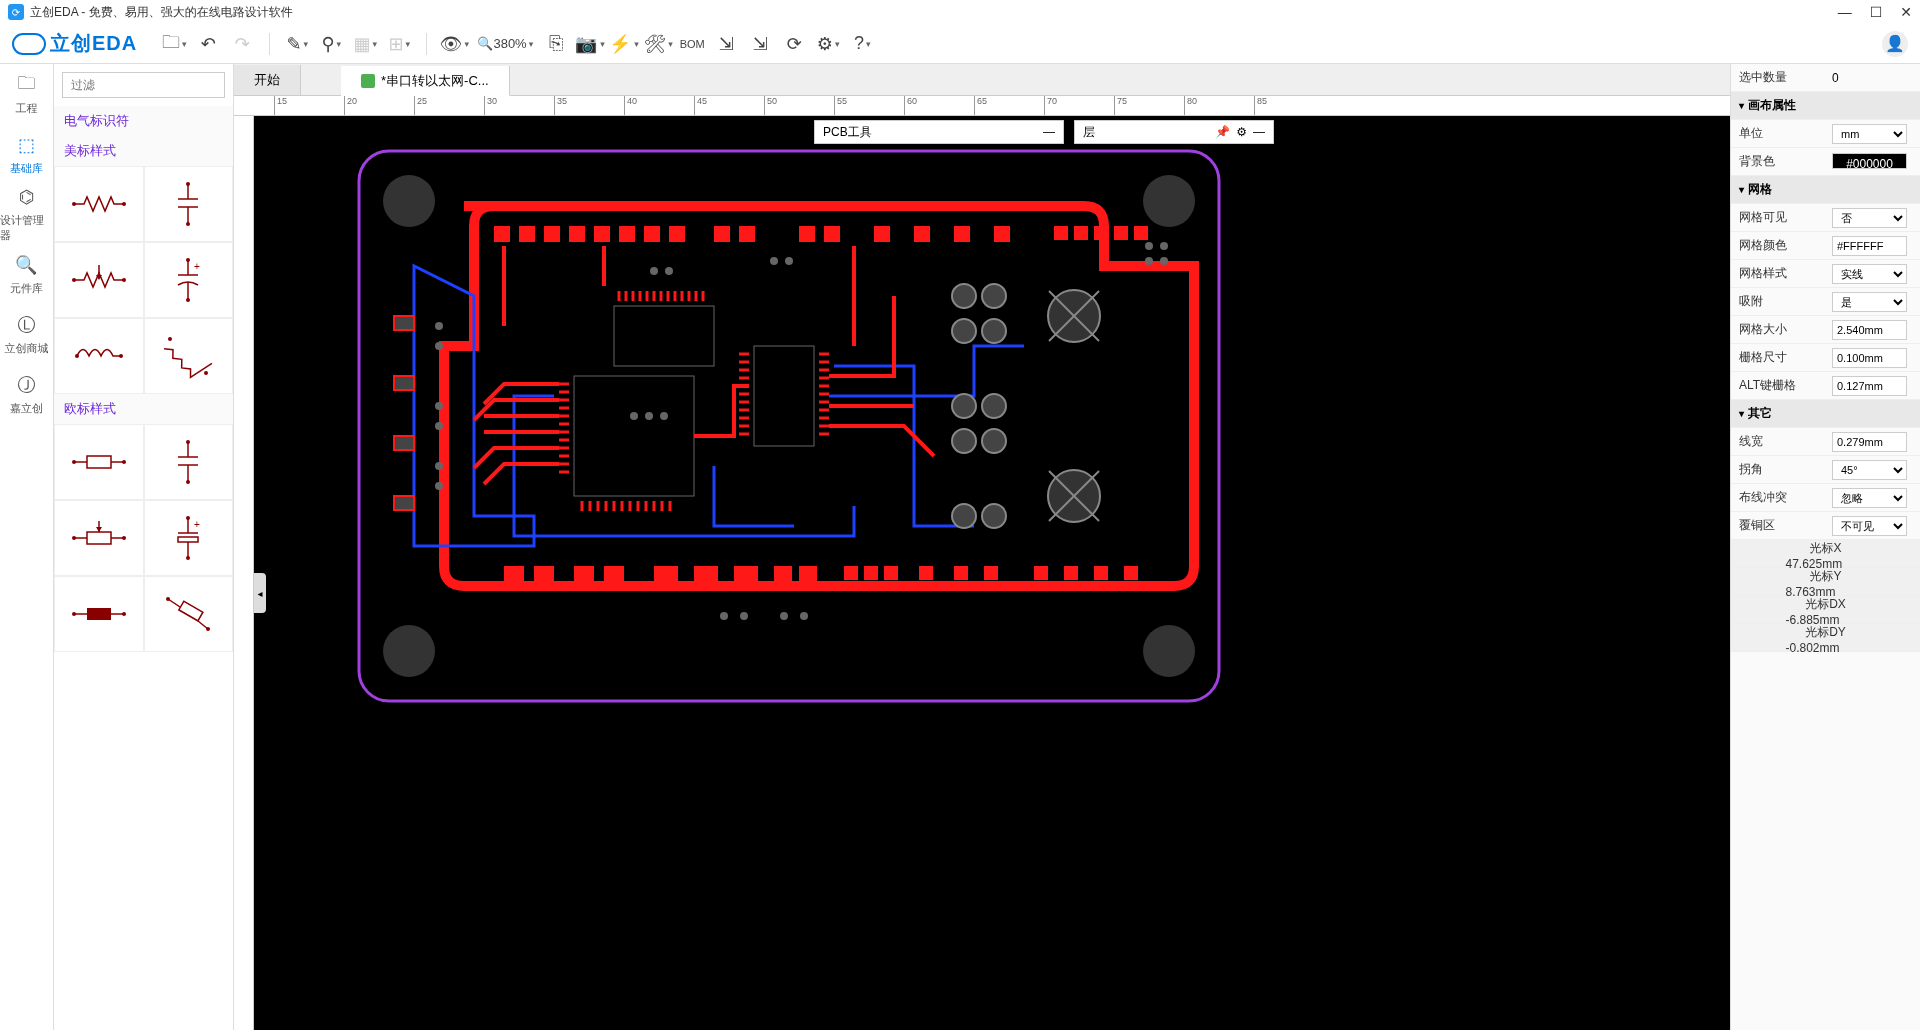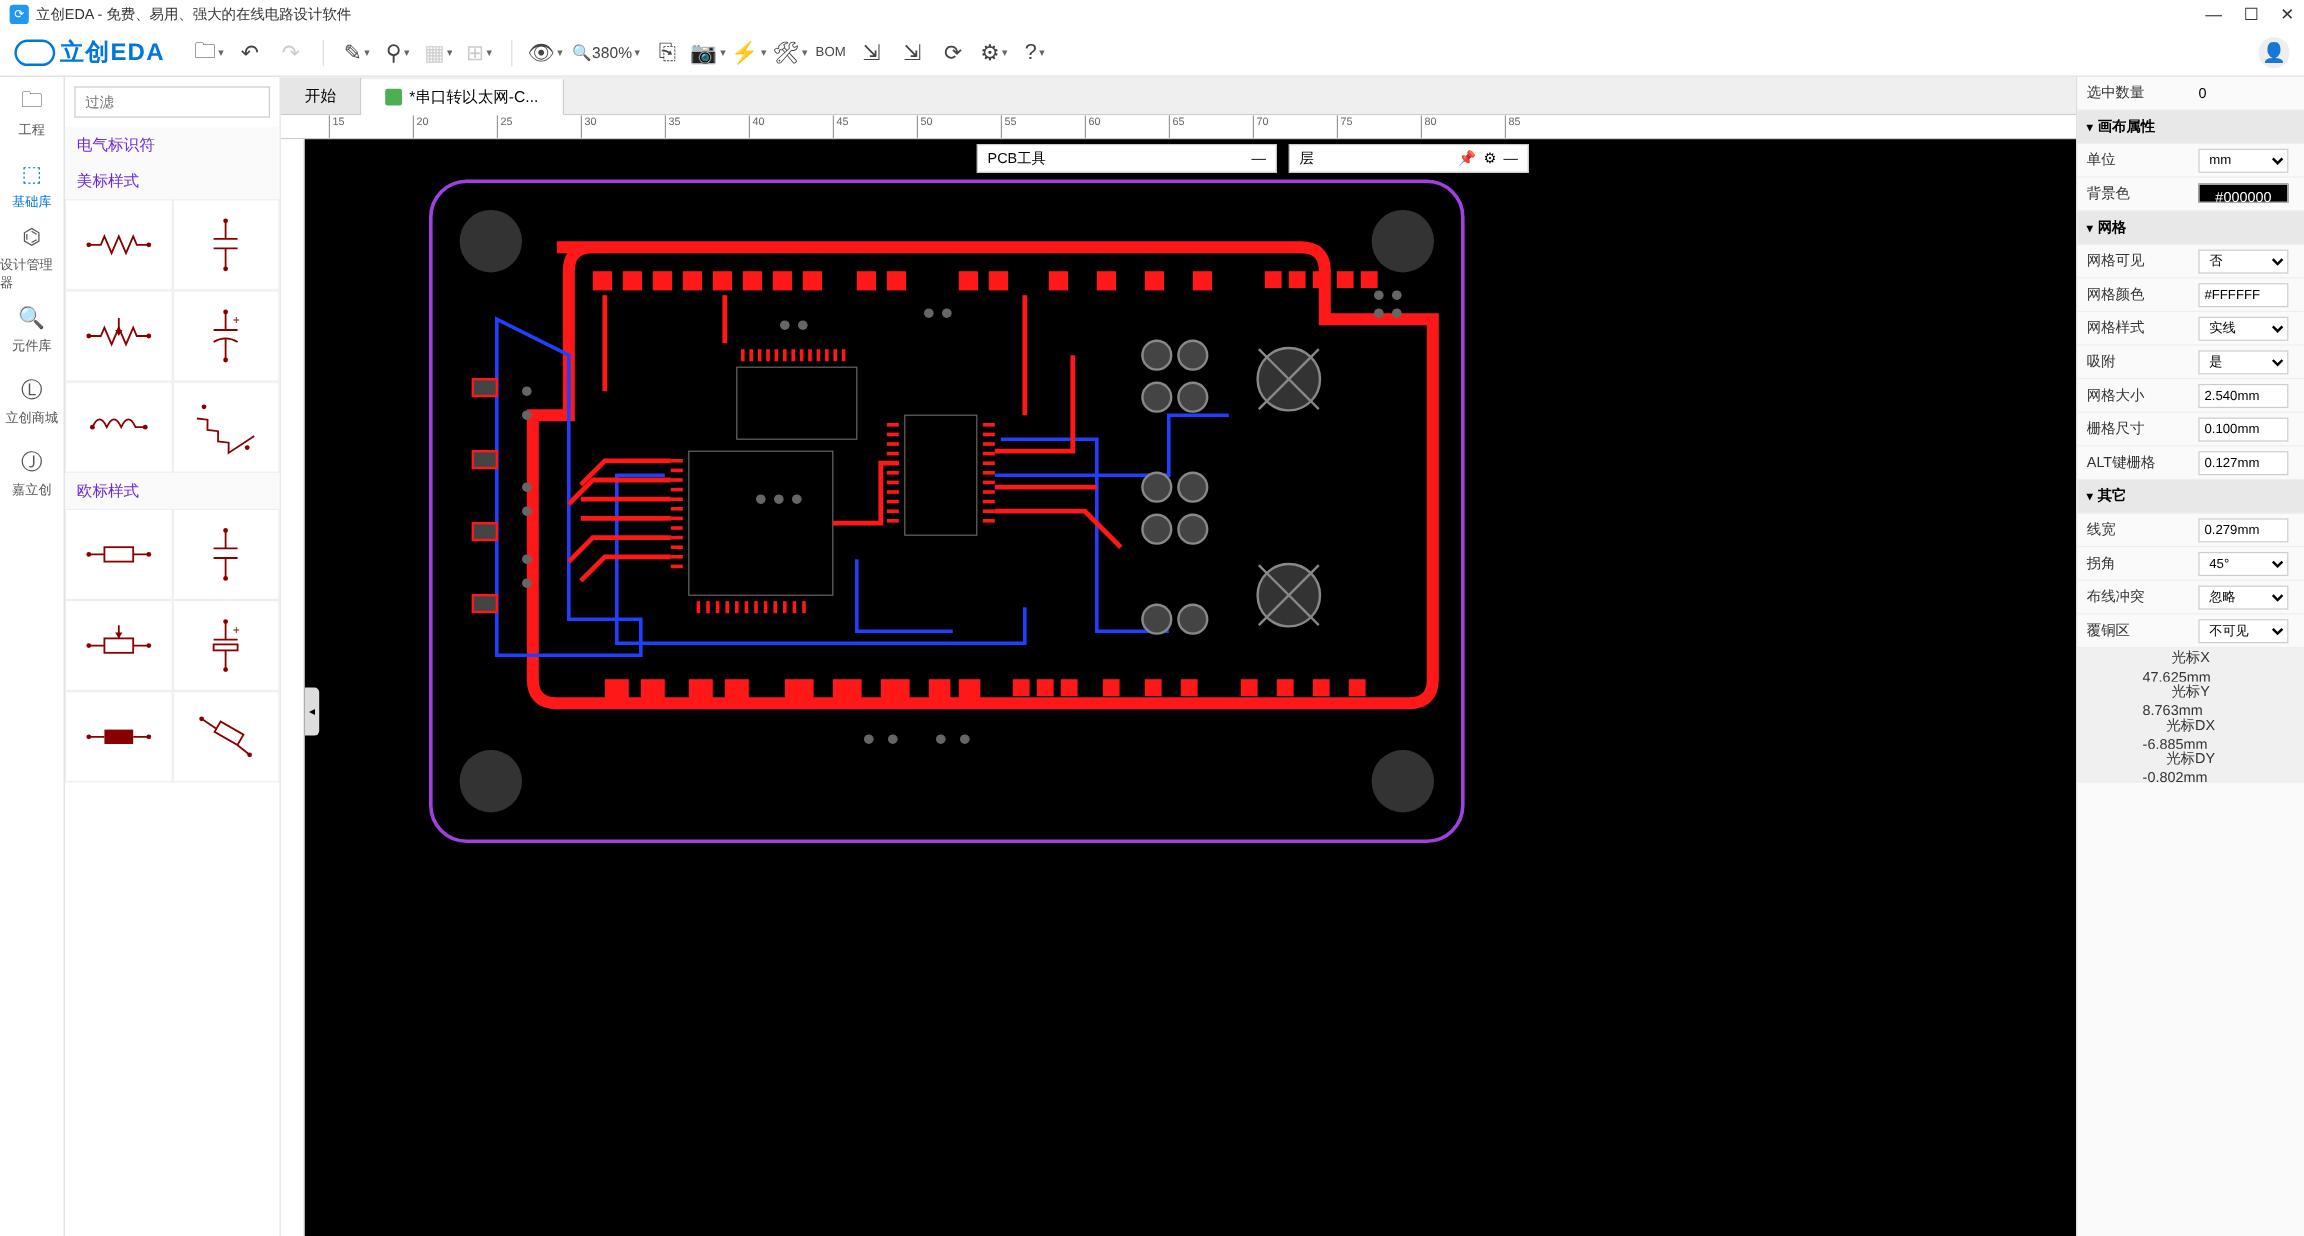--- a/index.html
+++ b/index.html
@@ -29,21 +29,21 @@
 .lib-panel { width: 180px; border-right: 1px solid #ddd; display: flex; flex-direction: column; overflow: hidden; }
 .filter-box { padding: 8px; }
 .filter-box input { width: 100%; height: 26px; border: 1px solid #ccc; padding: 2px 8px; font-size: 12px; }
 .lib-section-title { padding: 6px 10px; font-size: 13px; color: #6d28d9; background: #fafafa; font-family: Liberation Mono, monospace; }
 .lib-grid { display: grid; grid-template-columns: 1fr 1fr; }
 .lib-cell { height: 76px; border: 1px solid #eee; display: flex; align-items: center; justify-content: center; position: relative; }
 .lib-cell svg { width: 60px; height: 50px; }
 .lib-vcc { font-family: serif; font-size: 18px; }
 
 .canvas-area { flex: 1; display: flex; flex-direction: column; background: #f8f8f8; position: relative; }
-.tabs { height: 32px; display: flex; align-items: flex-end; background: #efefef; border-bottom: 1px solid #ccc; }
+.tabs { height: 32px; display: flex; align-items: flex-end; background: #efefef; border-bottom: 1px solid #ccc; gap: 40px; }
 .tab { height: 30px; padding: 0 20px; display: flex; align-items: center; font-size: 13px; border-right: 1px solid #ccc; background: #e6e6e6; cursor: pointer; gap: 6px; }
 .tab.active { background: #fff; border-bottom: 1px solid #fff; position: relative; top: 1px; }
 .tab .tab-icon { width: 14px; height: 14px; background: #4CAF50; border-radius: 2px; }
 
 .ruler-h { height: 20px; background: #fff; border-bottom: 1px solid #ccc; display: flex; font-size: 9px; color: #666; position: relative; overflow: hidden; }
 .ruler-h .tick { position: absolute; top: 0; border-left: 1px solid #999; height: 100%; padding-left: 2px; line-height: 10px; }
 .canvas-wrap { flex: 1; display: flex; position: relative; }
 .ruler-v { width: 20px; background: #fff; border-right: 1px solid #ccc; }
 .canvas { flex: 1; background: #000; position: relative; overflow: hidden; }
 

